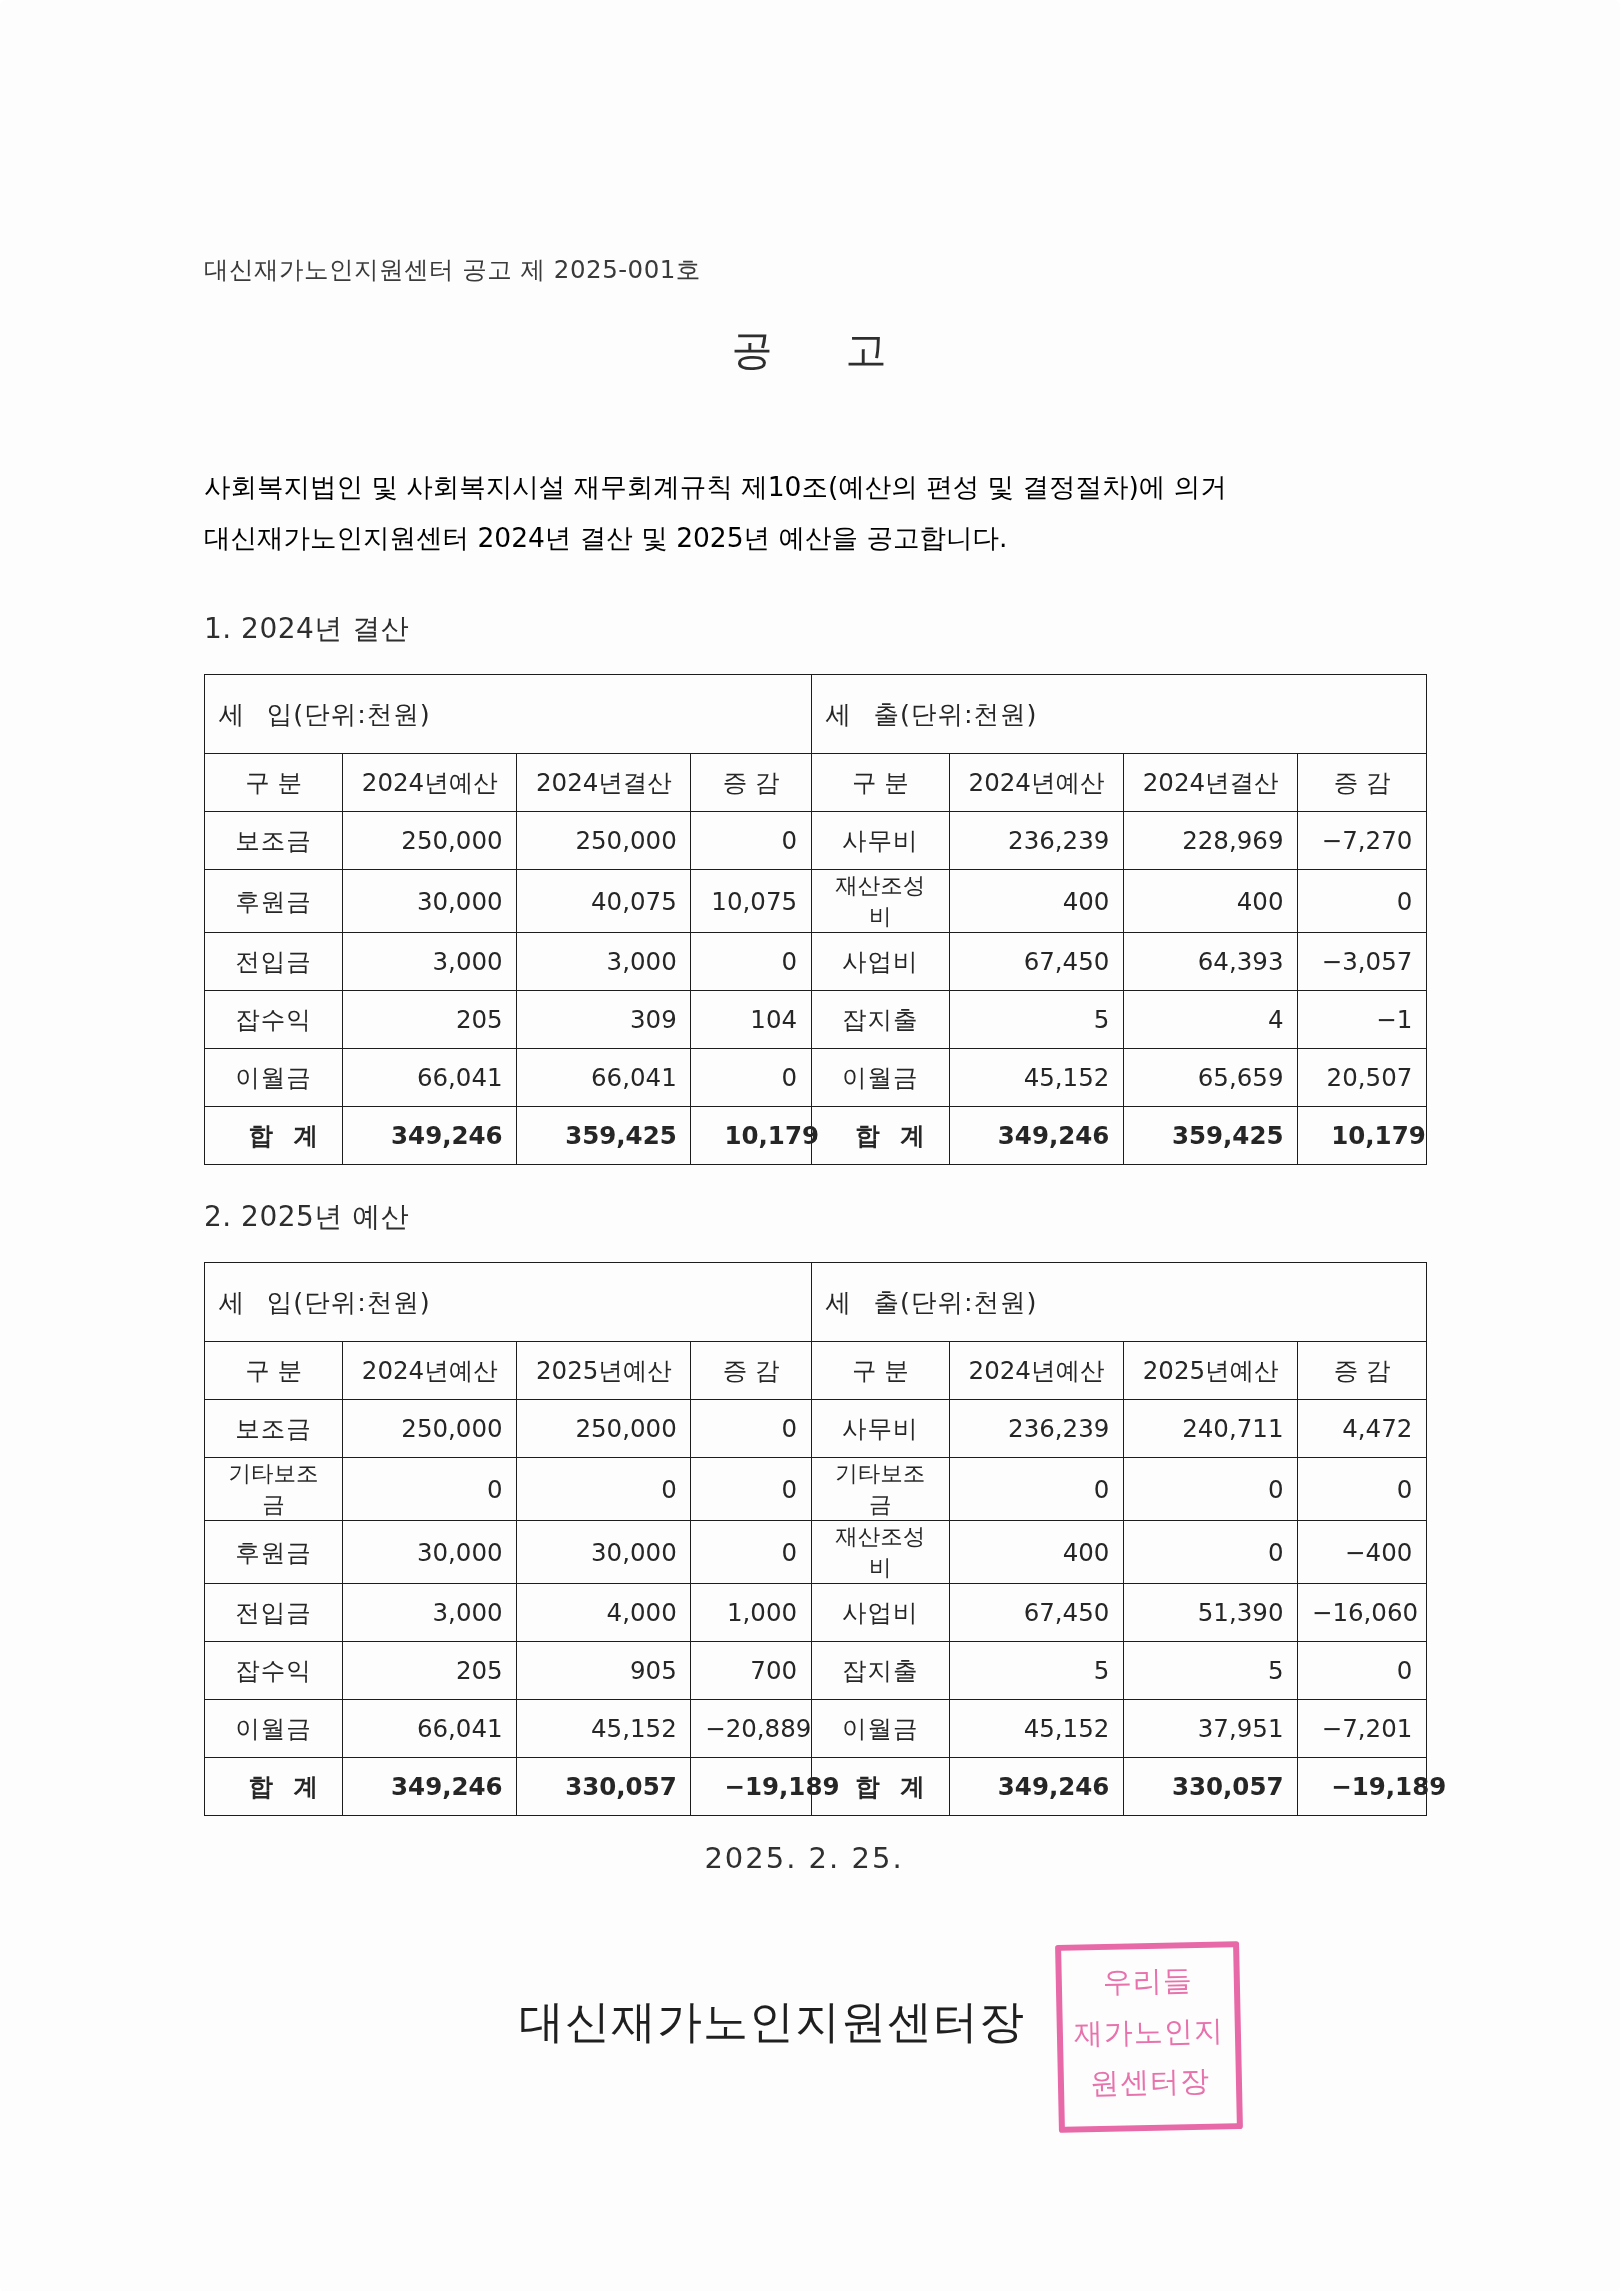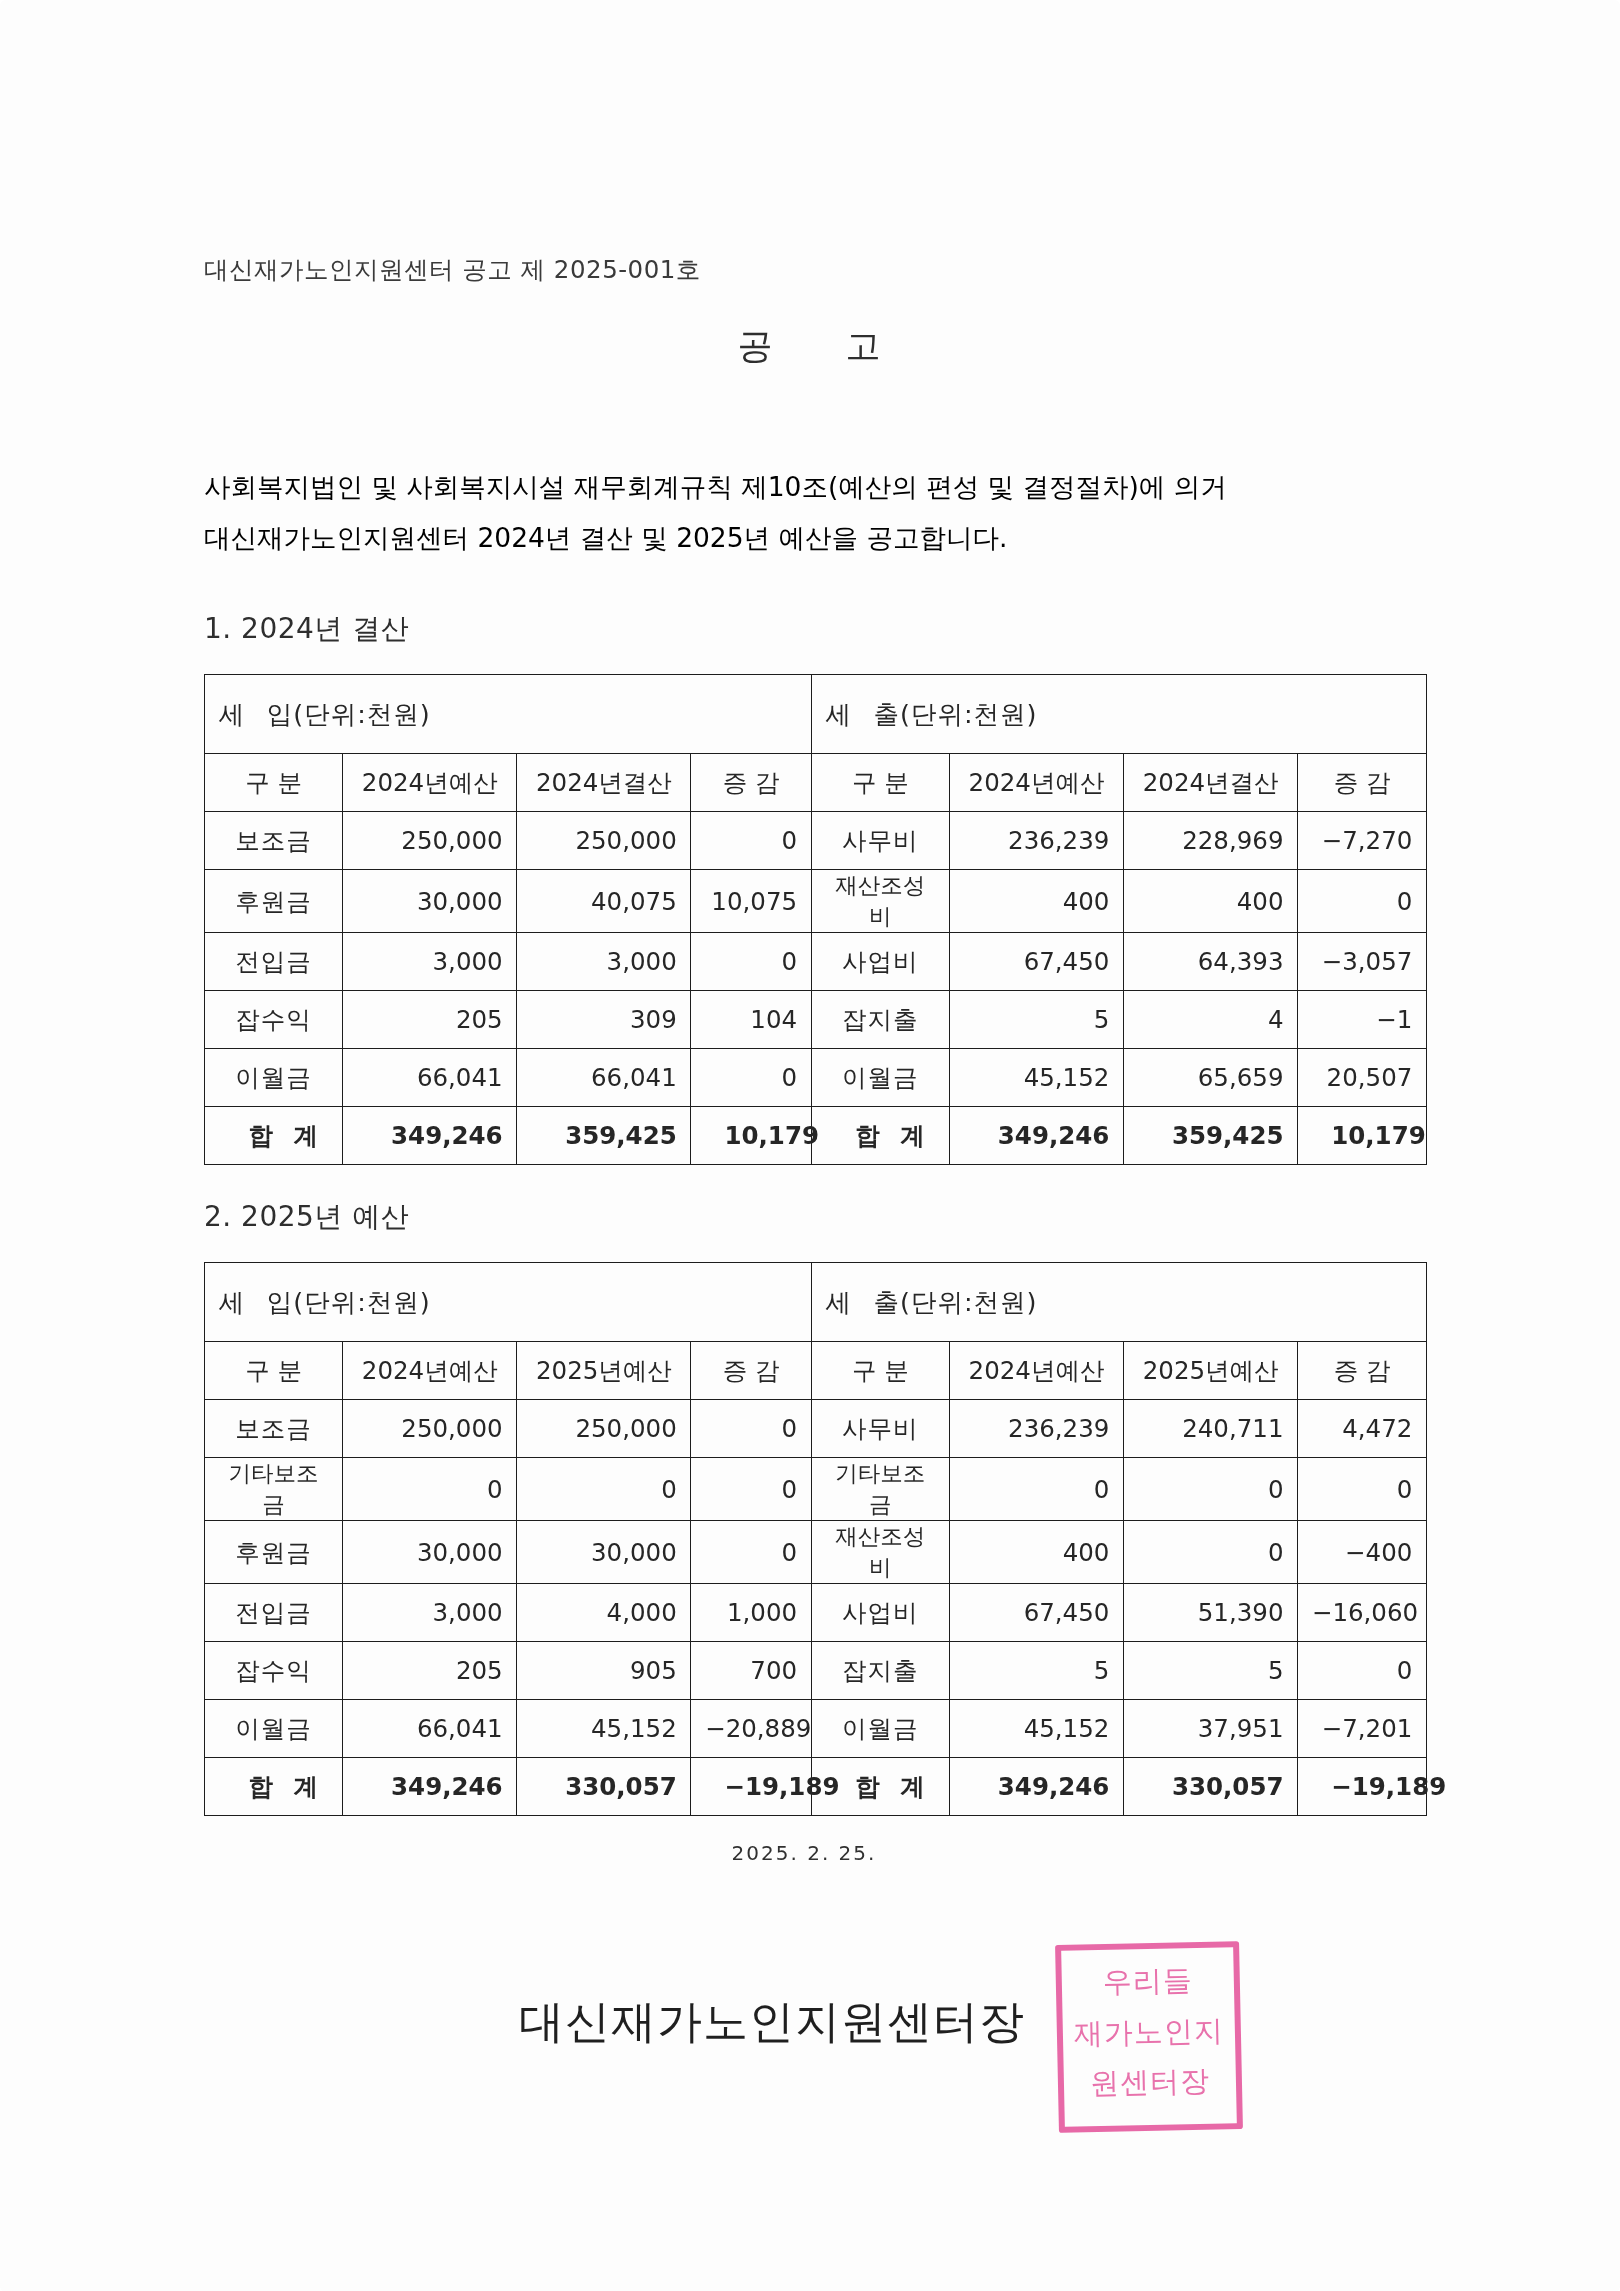--- a/index.html
+++ b/index.html
@@ -27,21 +27,21 @@
     letter-spacing: 0.5px;
     color: #3a3a3a;
     white-space: nowrap;
   }
   .doc-title {
     position: absolute;
     left: 0;
     right: 0;
     top: 323px;
     text-align: center;
-    font-size: 35px;
+    font-size: 41px;
     letter-spacing: 2px;
     color: #2e2e2e;
   }
   .doc-title .sp {
     display: inline-block;
     width: 71px;
   }
   .intro {
     position: absolute;
     left: 204px;
@@ -127,21 +127,21 @@
   col.c-val2   { width: 165px; }
   col.c-diff2  { width: 122px; }
 
   
   .sign-date {
     position: absolute;
     left: 0;
     right: 12px;
     top: 1841px;
     text-align: center;
-    font-size: 20px;
+    font-size: 29px;
     letter-spacing: 2px;
     color: #303030;
   }
   .signer {
     position: absolute;
     left: 519px;
     top: 1992px;
     font-size: 45px;
     letter-spacing: 1px;
     color: #1f1f1f;

